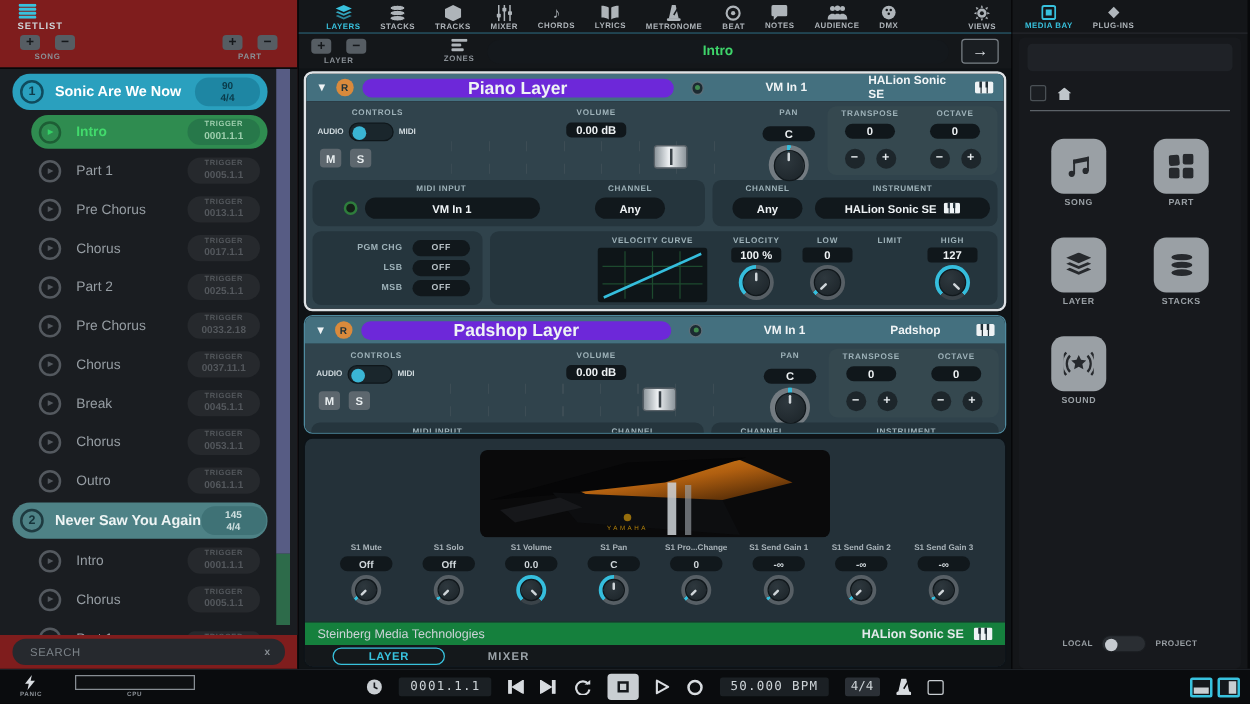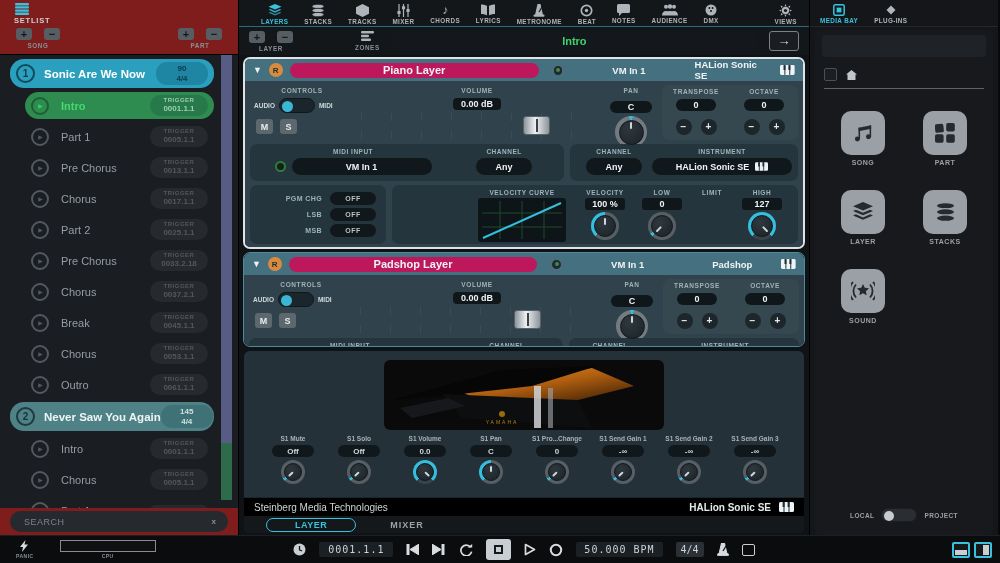--- a/index.html
+++ b/index.html
@@ -61,21 +61,21 @@
   .partpill{flex:1;height:19px;background:#14181c;border-radius:10px;display:flex;align-items:center;justify-content:center;color:#3ed46a;font-size:11px;font-weight:bold;}
   .gobtn{width:30px;height:20px;border:1px solid #7a8187;border-radius:3px;display:flex;align-items:center;justify-content:center;color:#d8dce0;font-size:13px;line-height:0;background:#1a1e22;}
 
   .panelzone{flex:1;background:#0f1316;padding:2px 4px 0;}
   .layerpanel{border-radius:7px;overflow:hidden;}
   .layerpanel.piano{border:2px solid #dfe3e6;height:192px;}
   .layerpanel.padshop{border:1px solid #4f8ba0;height:95px;margin-top:3px;}
   .lp-head{height:22px;background:#44707f;display:flex;align-items:center;padding:0 8px;gap:7px;}
   .tri{color:#eef3f5;font-size:9px;line-height:0;}
   .rbtn{width:14px;height:14px;border-radius:50%;background:#d98a3c;color:#203239;font-size:8px;font-weight:bold;display:flex;align-items:center;justify-content:center;}
-  .namepill{width:255px;height:15px;background:#be185d;border-radius:8px;color:#eef3f5;font-size:11px;font-weight:bold;display:flex;align-items:center;justify-content:center;}
+  .namepill{width:255px;height:15px;background:#6d28d9;border-radius:8px;color:#eef3f5;font-size:14px;font-weight:bold;display:flex;align-items:center;justify-content:center;}
   .hspacer{flex:1;}
   .radio{width:11px;height:11px;border-radius:50%;background:#1c2a31;border:1px solid #5d6e78;position:relative;}
   .radio::after{content:"";position:absolute;left:2.5px;top:2.5px;width:4px;height:4px;border-radius:50%;background:#3f8a4d;}
   .hinput{font-size:9.5px;font-weight:bold;color:#f0f4f6;width:120px;text-align:center;}
   .hinstr{font-size:9.5px;font-weight:bold;color:#f0f4f6;margin-right:3px;}
   .lp-body{background:#30434c;height:calc(100% - 22px);padding:3px 5px;display:flex;flex-direction:column;}
   .ctr-row{height:57px;display:flex;}
   .ctl-col{width:104px;padding:1px 4px;}
   .clabel{font-size:6.5px;color:#9fb3ba;letter-spacing:.6px;text-align:center;margin:2px 0 4px;font-weight:bold;}
   .amrow{display:flex;align-items:center;gap:4px;font-size:6.5px;color:#cfd9dd;font-weight:bold;}
@@ -143,21 +143,21 @@
   .kw-toptick{background:conic-gradient(from 354deg,#35bedd 0 12deg,#737b81 12deg 360deg);}
 
   
   .soundpanel{margin-top:3px;height:184px;background:#243139;border:1px solid #0d1318;border-radius:7px;display:flex;flex-direction:column;overflow:hidden;}
   .pimg{margin:9px auto 2px;width:280px;height:70px;border-radius:6px;overflow:hidden;flex:none;}
   .pname{text-align:center;font-size:10px;color:#dde3e6;height:14px;flex:none;}
   .paramrow{display:flex;justify-content:center;gap:9px;margin-top:3px;flex:none;}
   .param{width:57px;display:flex;flex-direction:column;align-items:center;gap:3px;}
   .plab2{font-size:6.5px;color:#a8b2b8;white-space:nowrap;font-weight:bold;}
   .pval{min-width:42px;height:12px;background:#11181c;border-radius:7px;font-size:8px;font-weight:bold;color:#cfd6da;display:flex;align-items:center;justify-content:center;padding:0 5px;}
-  .vendorrow{margin-top:auto;height:19px;display:flex;align-items:center;padding:0 10px;background:#000000;border-top:1px solid #1a262c;}
+  .vendorrow{margin-top:auto;height:19px;display:flex;align-items:center;padding:0 10px;background:#15803d;border-top:1px solid #1a262c;}
   .vendor{flex:1;font-size:10px;color:#ccd3d7;}
   .pluginname{font-size:10px;font-weight:bold;color:#e4e9ec;margin-right:8px;}
   .tabrow{height:17px;display:flex;align-items:center;gap:34px;padding-left:22px;background:#14181b;}
   .ltab{border:1px solid #38c2de;border-radius:9px;color:#38c2de;font-size:9px;font-weight:bold;padding:1px 28px;letter-spacing:.5px;}
   .mtab{color:#9aa2a8;font-size:9px;font-weight:bold;letter-spacing:1px;}
 
   
   .col-r{width:188px;background:#141619;display:flex;flex-direction:column;}
   .rtabs{height:27px;display:flex;align-items:center;gap:16px;padding:2px 10px 0;border-bottom:1px solid #24272c;}
   .rtab{display:flex;flex-direction:column;align-items:center;gap:1px;font-size:6.3px;font-weight:bold;letter-spacing:.4px;color:#b0b6bb;}
@@ -301,21 +301,21 @@
             <span class="bv">0033.2.18</span>
           </span>
       </div>
       <div class="row part">
         <span class="pcirc">
             <span class="ptri">▶</span>
           </span>
         <span class="plabel">Chorus</span>
         <span class="pbadge">
             <span class="bt">TRIGGER</span>
-            <span class="bv">0037.2.1</span>
+            <span class="bv">0037.11.1</span>
           </span>
       </div>
       <div class="row part">
         <span class="pcirc">
             <span class="ptri">▶</span>
           </span>
         <span class="plabel">Break</span>
         <span class="pbadge">
             <span class="bt">TRIGGER</span>
             <span class="bv">0045.1.1</span>

